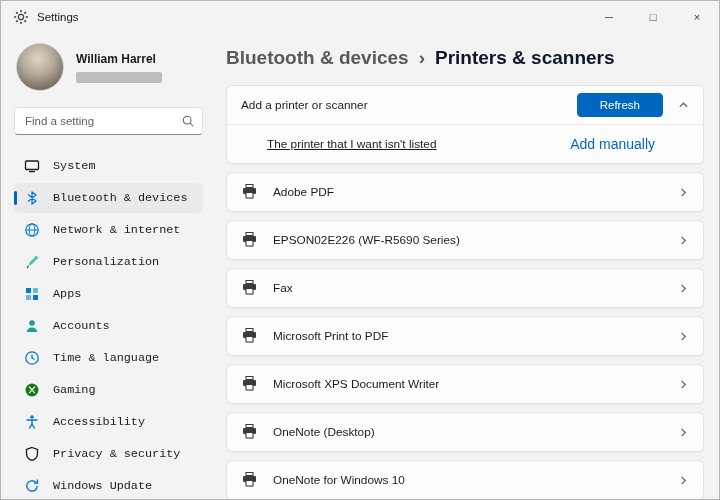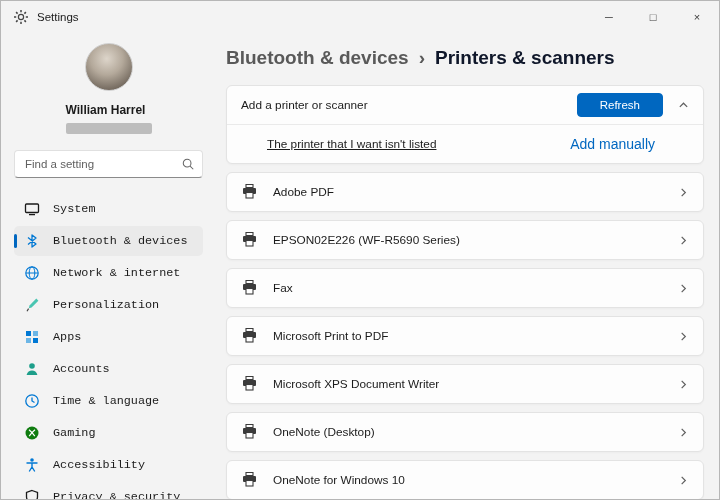--- a/index.html
+++ b/index.html
@@ -15,21 +15,21 @@
   .titlebar { height:32px; display:flex; align-items:center; padding-left:12px; flex-shrink:0; }
   .app-icon { width:16px; height:16px; margin-right:8px; display:inline-flex; }
   .app-title { font-size:11.5px; }
   .win-controls { margin-left:auto; display:flex; height:100%; }
   .win-btn { width:44px; height:100%; border:none; background:transparent; font-size:11px; color:#3a3a3a; display:flex; align-items:center; justify-content:center; cursor:pointer; font-family:inherit; }
 
   .layout { display:flex; flex:1; overflow:hidden; }
 
   
   .sidebar { width:215px; padding:4px 13px 0 13px; flex-shrink:0; }
-  .user { display:flex; align-items:center; gap:12px; padding:6px 2px 14px 2px;flex-direction:column; }
+  .user { display:flex; align-items:center; gap:12px; padding:6px 2px 14px 2px; }
   .avatar { width:48px; height:48px; border-radius:50%; flex-shrink:0;
     background: radial-gradient(circle at 45% 32%, #ddd5ca 0%, #b4a99b 40%, #73695e 78%, #4a423a 100%);
     border:1px solid #d0d0d0; }
   .user-name { font-weight:bold; font-size:12px; margin-bottom:6px; }
   .redacted { width:86px; height:11px; background:#bdbdbd; border-radius:2px; }
   .search-box { position:relative; margin:2px 0 16px 0;border-radius:10px; }
   .search-input { width:100%; height:28px; border:1px solid #e0e0e0; border-bottom:1px solid #8a8a8a; border-radius:4px; background:#fff; padding:0 28px 0 10px; font-size:11.5px; font-family:inherit; color:#333; }
   .search-input::placeholder { color:#616161; }
   .search-icon { position:absolute; right:8px; top:7px; display:inline-flex; }
   .nav { display:flex; flex-direction:column; gap:2px; }

